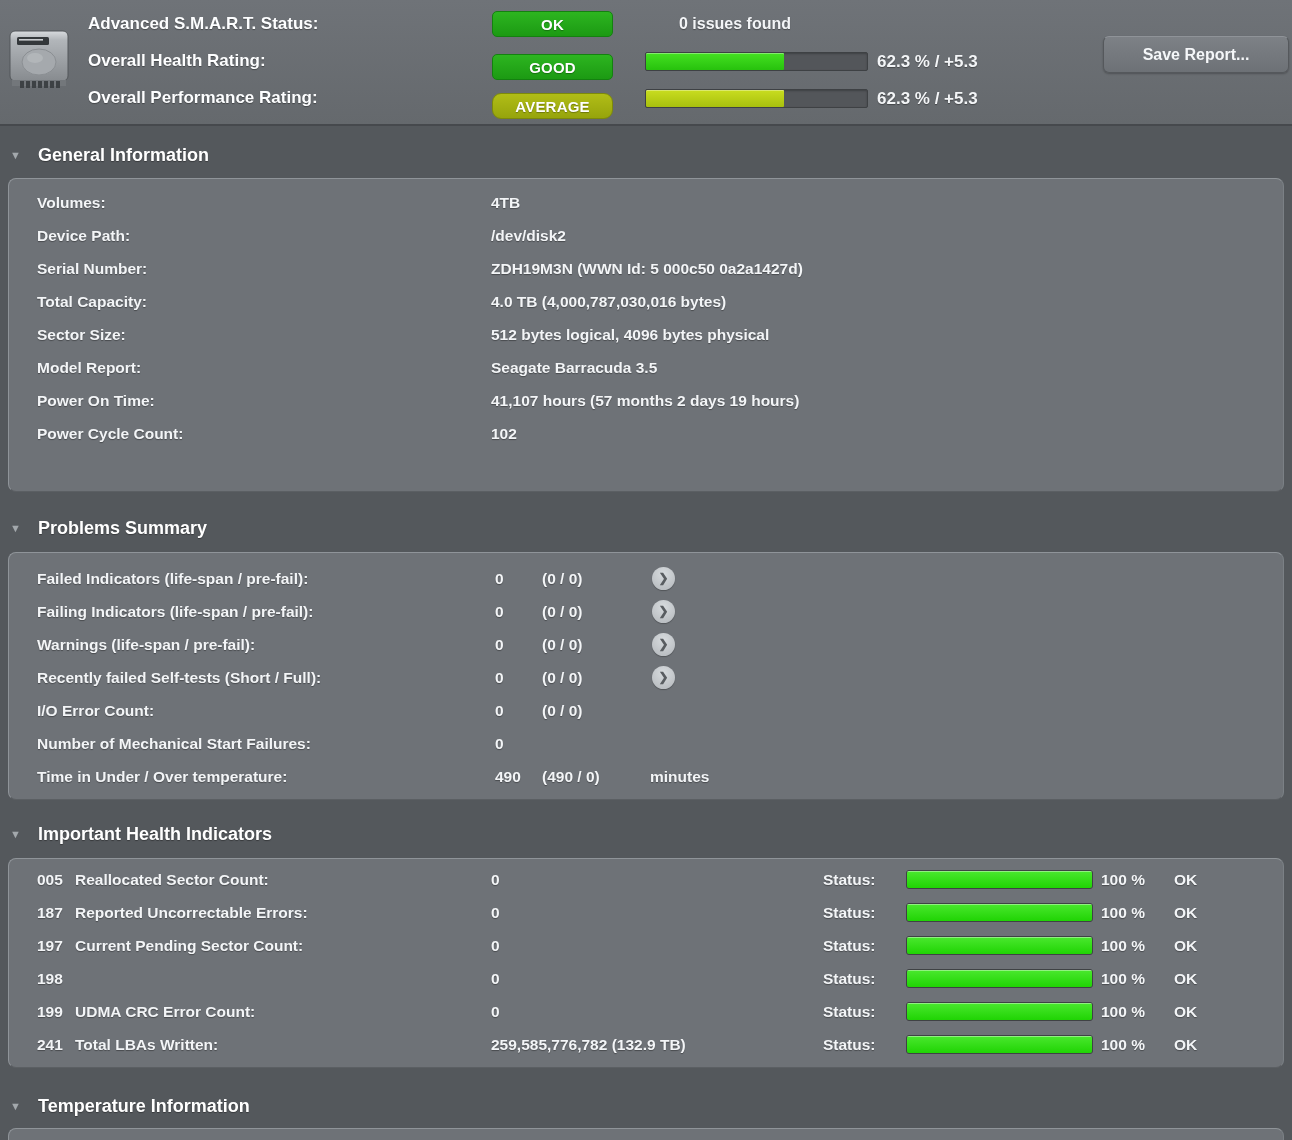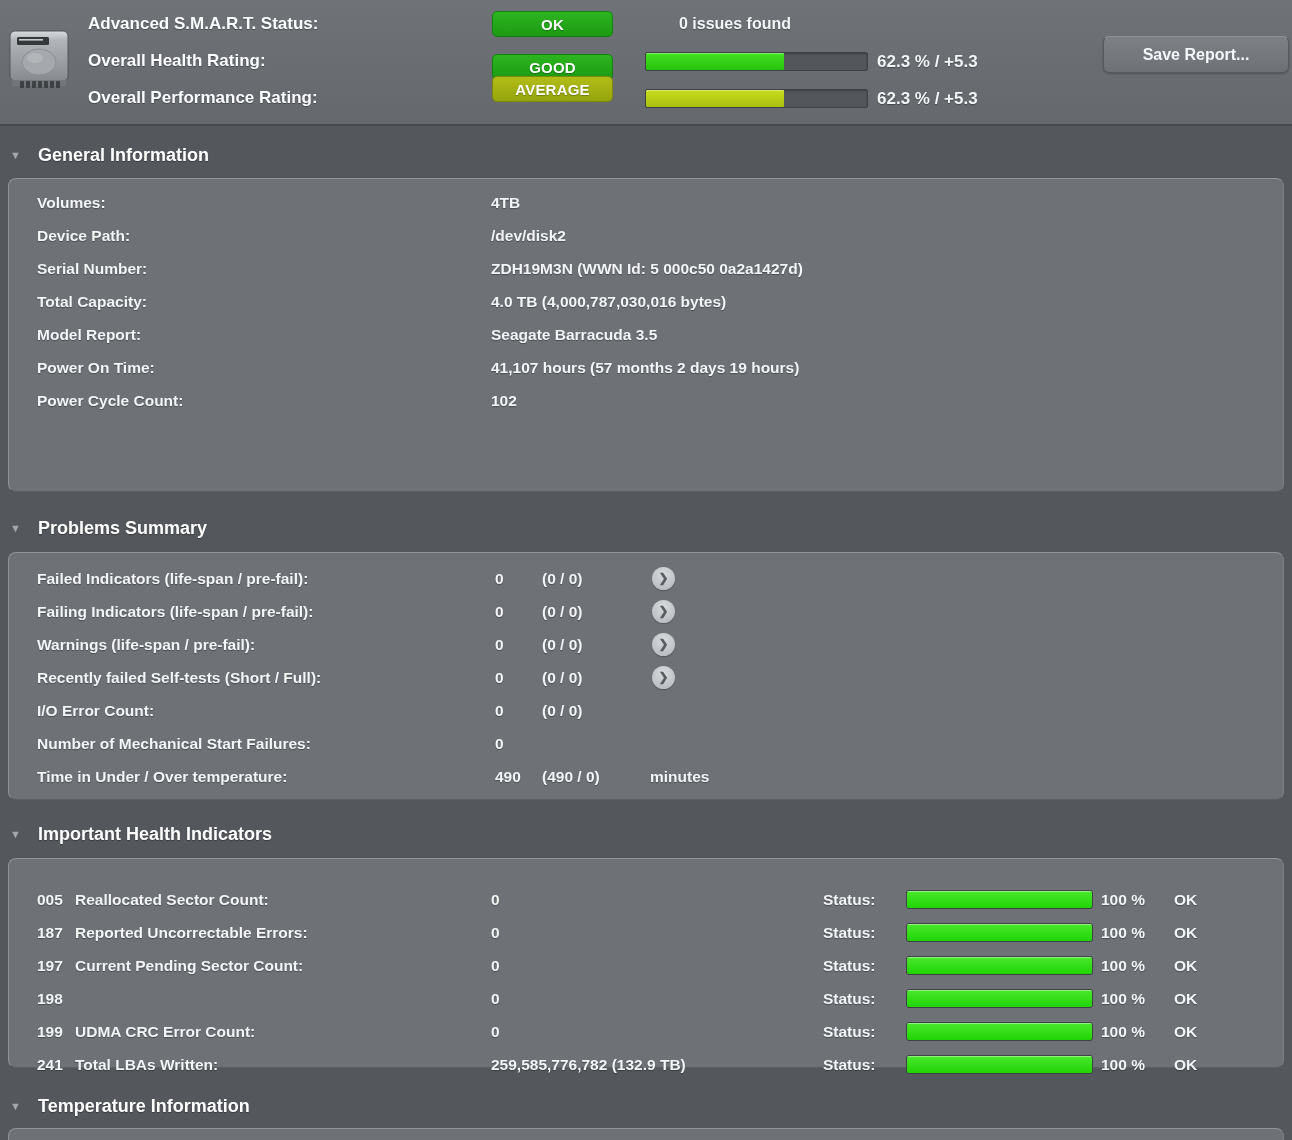--- a/index.html
+++ b/index.html
@@ -23,21 +23,21 @@
   .hdr-label { position:absolute; left:88px; font-size:17px; font-weight:bold; color:#fdfeff; line-height:20px; }
   .hdr-label.r1 { top:14px; } .hdr-label.r2 { top:51px; } .hdr-label.r3 { top:88px; }
   .badge {
     position:absolute; left:492px; width:121px; height:26px; border-radius:5px;
     display:flex; align-items:center; justify-content:center;
     font-size:15px; font-weight:bold; color:#ffffff; letter-spacing:0.2px;
     box-sizing:border-box; text-shadow:0 1px 1px rgba(0,0,0,0.3);
   }
   .badge.green { background:linear-gradient(#2db520,#1c9a13); border:1px solid #148110; }
   .badge.olive { background:linear-gradient(#b1bd17,#96a40c); border:1px solid #7d8a0a; }
-  .badge.b1 { top:11px; } .badge.b2 { top:54px; } .badge.b3 { top:76px; }
+  .badge.b1 { top:11px; } .badge.b2 { top:54px; } .badge.b3 { top:93px;border-radius:9px; }
   .hdr-note { position:absolute; left:648px; top:15px; font-size:16px; font-weight:bold;margin-left:31px; }
   .meter {
     position:absolute; left:645px; width:223px; height:19px;
     background:#53565a; border:1px solid #3e4144; border-radius:2px;
     box-sizing:border-box; overflow:hidden;
     box-shadow:inset 0 1px 2px rgba(0,0,0,0.25);
   }
   .meter.m1 { top:52px; } .meter.m2 { top:89px; }
   .meter .fill { height:100%; border-radius:1px; }
   .fill.health { background:linear-gradient(#45e122,#27c20d); box-shadow:inset 0 1px 0 rgba(255,255,255,0.35); }
@@ -63,21 +63,21 @@
 
   
   .panel {
     position:absolute; left:8px; width:1276px;
     background:#6e7277;
     border:1px solid #8f9499; border-bottom-color:#5b5f63; border-right-color:#7b8085;
     border-radius:8px; box-sizing:border-box;
   }
   .p-general { top:178px; height:314px; padding-top:7px; }
   .p-problems { top:552px; height:248px; padding-top:9px; }
-  .p-health { top:858px; height:210px; padding-top:24px; }
+  .p-health { top:858px; height:210px; padding-top:4px; }
   .p-temp { top:1128px; height:34px; }
 
   .row { position:relative; height:33px; font-size:15.5px; font-weight:bold; line-height:33px; }
   .row span { position:absolute; white-space:nowrap; }
   .c-label { left:28px; }
   .c-value { left:482px; }
   .c-count { left:486px; }
   .c-detail { left:533px; }
   .c-suffix { left:641px; }
   .arrow-btn {
@@ -172,20 +172,24 @@
     </div>
     <div class="row">
       <span class="c-label txt">Serial Number:</span>
       <span class="c-value txt">ZDH19M3N (WWN Id: 5 000c50 0a2a1427d)</span>
     </div>
     <div class="row">
       <span class="c-label txt">Total Capacity:</span>
       <span class="c-value txt">4.0 TB (4,000,787,030,016 bytes)</span>
     </div>
     <div class="row">
+      <span class="c-label txt">Sector Size:</span>
+      <span class="c-value txt">512 bytes logical, 4096 bytes physical</span>
+    </div>
+    <div class="row">
       <span class="c-label txt">Model Report:</span>
       <span class="c-value txt">Seagate Barracuda 3.5</span>
     </div>
     <div class="row">
       <span class="c-label txt">Power On Time:</span>
       <span class="c-value txt">41,107 hours (57 months 2 days 19 hours)</span>
     </div>
     <div class="row">
       <span class="c-label txt">Power Cycle Count:</span>
       <span class="c-value txt">102</span>

